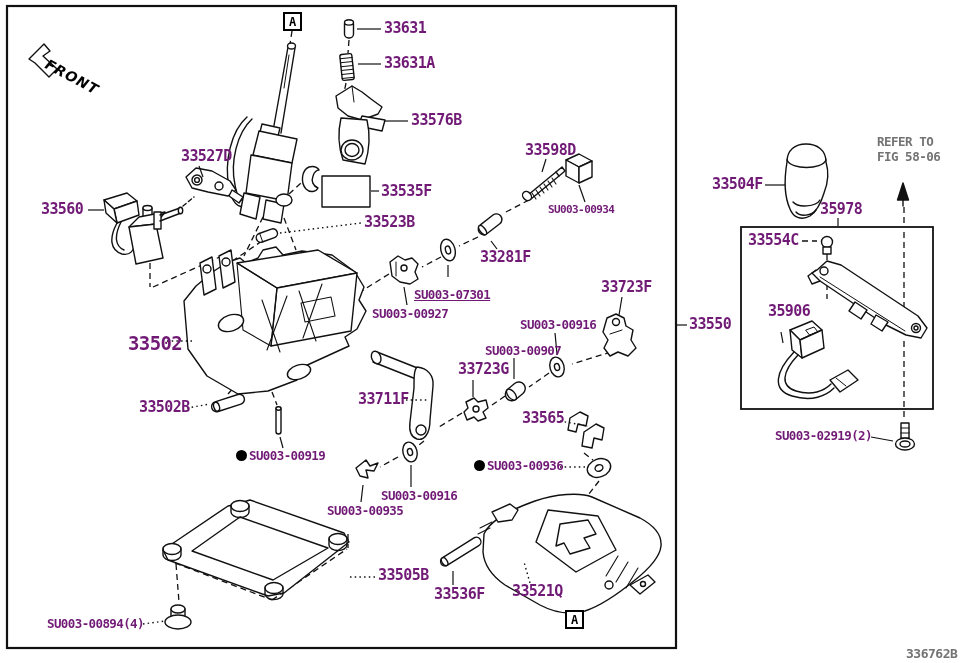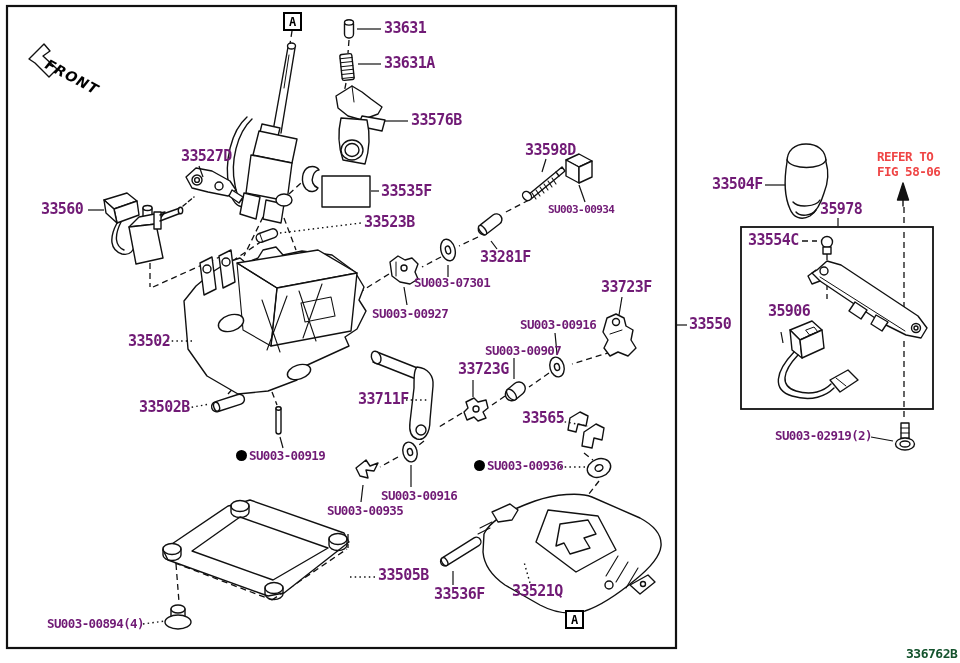--- a/index.html
+++ b/index.html
@@ -6,31 +6,31 @@
   #stage{position:relative;width:960px;height:663px;background:#fff;overflow:hidden;
          font-family:"DejaVu Sans Mono",monospace;}
   svg{position:absolute;left:0;top:0;}
   .plabel{position:absolute;font-family:"DejaVu Sans Mono",monospace;font-weight:bold;
           color:#701a75;letter-spacing:-0.6px;white-space:nowrap;line-height:1.05;}
   .bullet{display:inline-block;width:11px;height:11px;border-radius:50%;background:#000;
           margin-right:2px;vertical-align:-1px;}
   .marker{position:absolute;width:15px;height:15px;border:2px solid #000;background:#fff;
           display:flex;align-items:center;justify-content:center;
           font:bold 12px "DejaVu Sans Mono",monospace;color:#000;}
-  .refer{position:absolute;left:877px;top:149px;font:bold 12.5px "DejaVu Sans Mono",monospace;
-         letter-spacing:-0.5px;color:#ef4444;line-height:15px;white-space:pre;}
+  .refer{position:absolute;left:877px;top:134px;font:bold 12.5px "DejaVu Sans Mono",monospace;
+         letter-spacing:-0.5px;color:#737373;line-height:15px;white-space:pre;}
   .front{position:absolute;left:50px;top:56px;transform:rotate(28deg);transform-origin:left top;
          font:bold 14px "DejaVu Sans",sans-serif;font-style:italic;letter-spacing:1px;color:#000;}
   .legend{position:absolute;left:831px;top:604px;color:#000;}
   .legend .row{display:flex;align-items:center;margin-bottom:3px;}
   .legend .row .bullet{width:12px;height:12px;margin-right:5px;}
   .legend .jp{font:bold 13px "DejaVu Sans",sans-serif;letter-spacing:0.5px;}
   .legend .en{font:bold 12px "Liberation Sans",sans-serif;letter-spacing:0px;}
   .drawnum{position:absolute;left:906px;top:646px;font:bold 13px "DejaVu Sans Mono",monospace;
-           letter-spacing:-0.5px;color:#14532d;}
+           letter-spacing:-0.5px;color:#737373;}
 </style>
 </head>
 <body>
 
 <div id="stage">
 
 <svg width="960" height="663" viewBox="0 0 960 663">
 
   <rect x="7" y="6" width="669" height="642" fill="none" stroke="#111" stroke-width="2.2"></rect>
   <rect x="741" y="227" width="192" height="182" fill="none" stroke="#111" stroke-width="1.8"></rect>
@@ -351,27 +351,27 @@
       <div class="plabel" style="left: 384px; top: 21px; font-size: 15px;"><span>33631</span></div>
       <div class="plabel" style="left: 384px; top: 56px; font-size: 15px;"><span>33631A</span></div>
       <div class="plabel" style="left: 411px; top: 113px; font-size: 15px;"><span>33576B</span></div>
       <div class="plabel" style="left: 173px; top: 149px; font-size: 15px; margin-left: 8px;"><span>33527D</span></div>
       <div class="plabel" style="left: 381px; top: 184px; font-size: 15px;"><span>33535F</span></div>
       <div class="plabel" style="left: 41px; top: 202px; font-size: 15px;"><span>33560</span></div>
       <div class="plabel" style="left: 364px; top: 215px; font-size: 15px; text-align: right;"><span>33523B</span></div>
       <div class="plabel" style="left: 525px; top: 143px; font-size: 15px;"><span>33598D</span></div>
       <div class="plabel" style="left: 548px; top: 204px; font-size: 11px;"><span>SU003-00934</span></div>
       <div class="plabel" style="left: 480px; top: 250px; font-size: 15px;"><span>33281F</span></div>
-      <div class="plabel" style="left: 414px; top: 276px; font-size: 12.5px;"><span>SU003-07301</span></div>
+      <div class="plabel" style="left: 414px; top: 288px; font-size: 12.5px; text-decoration: underline;"><span>SU003-07301</span></div>
       <div class="plabel" style="left: 372px; top: 307px; font-size: 12.5px;"><span>SU003-00927</span></div>
       <div class="plabel" style="left: 601px; top: 280px; font-size: 15px;"><span>33723F</span></div>
       <div class="plabel" style="left: 520px; top: 318px; font-size: 12.5px;"><span>SU003-00916</span></div>
       <div class="plabel" style="left: 485px; top: 344px; font-size: 12.5px;"><span>SU003-00907</span></div>
       <div class="plabel" style="left: 458px; top: 362px; font-size: 15px;"><span>33723G</span></div>
-      <div class="plabel" style="left: 128px; top: 334px; font-size: 15px;"><span>33502</span></div>
+      <div class="plabel" style="left: 128px; top: 334px; font-size: 19px;"><span>33502</span></div>
       <div class="plabel" style="left: 358px; top: 392px; font-size: 15px;"><span>33711F</span></div>
       <div class="plabel" style="left: 522px; top: 411px; font-size: 15px;"><span>33565</span></div>
       <div class="plabel" style="left: 139px; top: 400px; font-size: 15px;"><span>33502B</span></div>
       <div class="plabel" style="left: 236px; top: 449px; font-size: 12.5px;"><span class="bullet"></span><span>SU003-00919</span></div>
       <div class="plabel" style="left: 381px; top: 489px; font-size: 12.5px;"><span>SU003-00916</span></div>
       <div class="plabel" style="left: 327px; top: 504px; font-size: 12.5px;"><span>SU003-00935</span></div>
       <div class="plabel" style="left: 474px; top: 459px; font-size: 12.5px;"><span class="bullet"></span><span>SU003-00936</span></div>
       <div class="plabel" style="left: 378px; top: 568px; font-size: 15px;"><span>33505B</span></div>
       <div class="plabel" style="left: 434px; top: 587px; font-size: 15px;"><span>33536F</span></div>
       <div class="plabel" style="left: 512px; top: 584px; font-size: 15px;"><span>33521Q</span></div>

